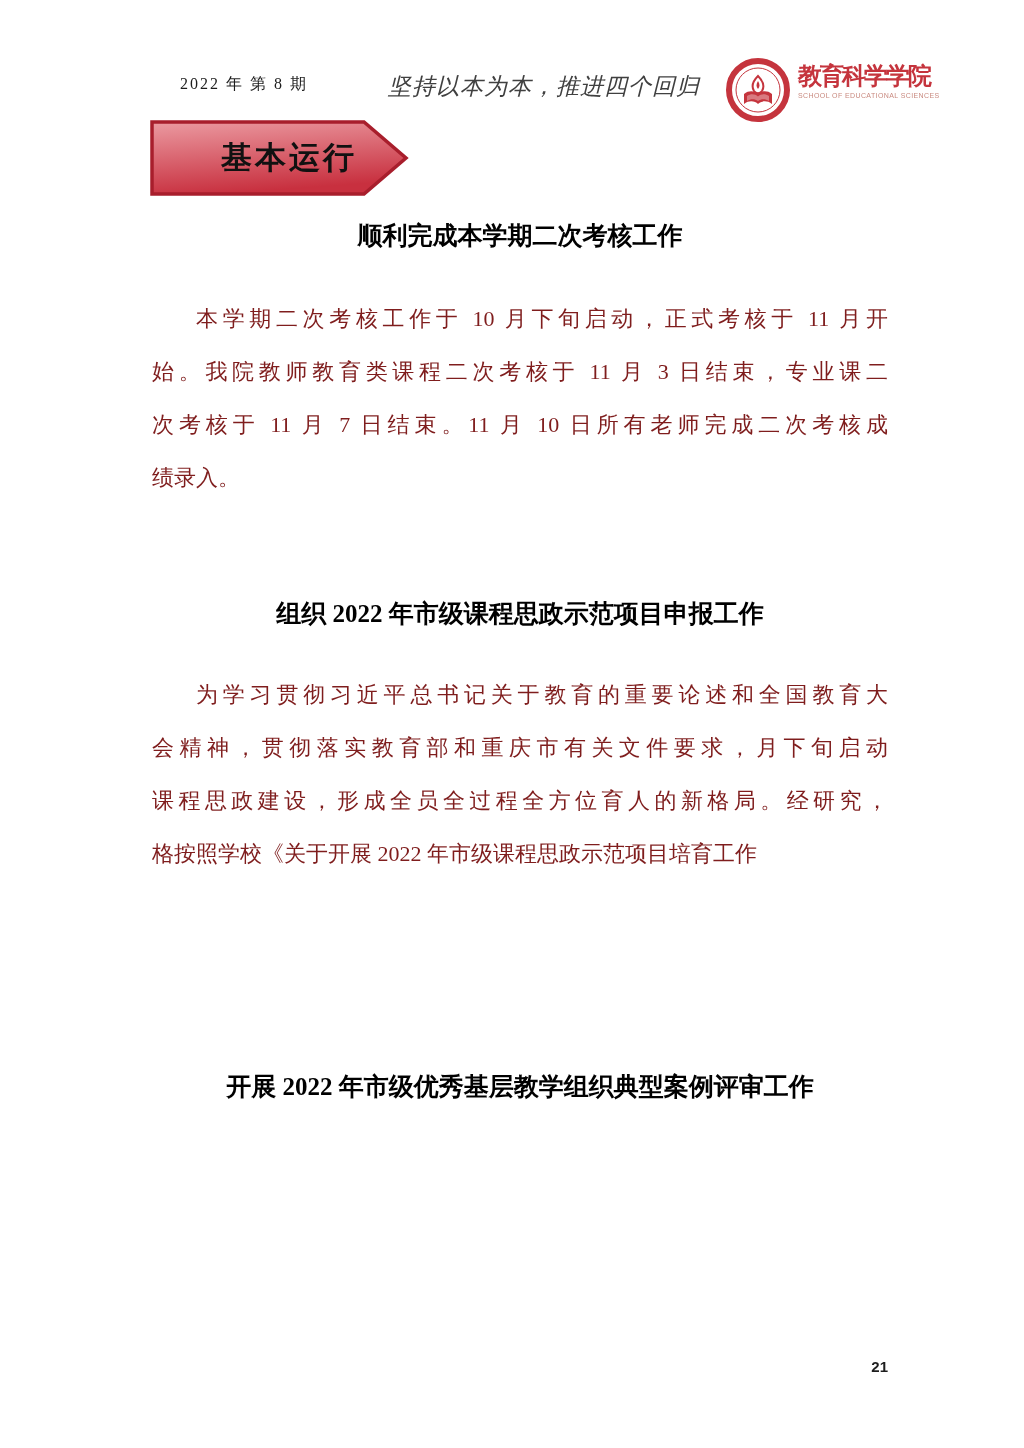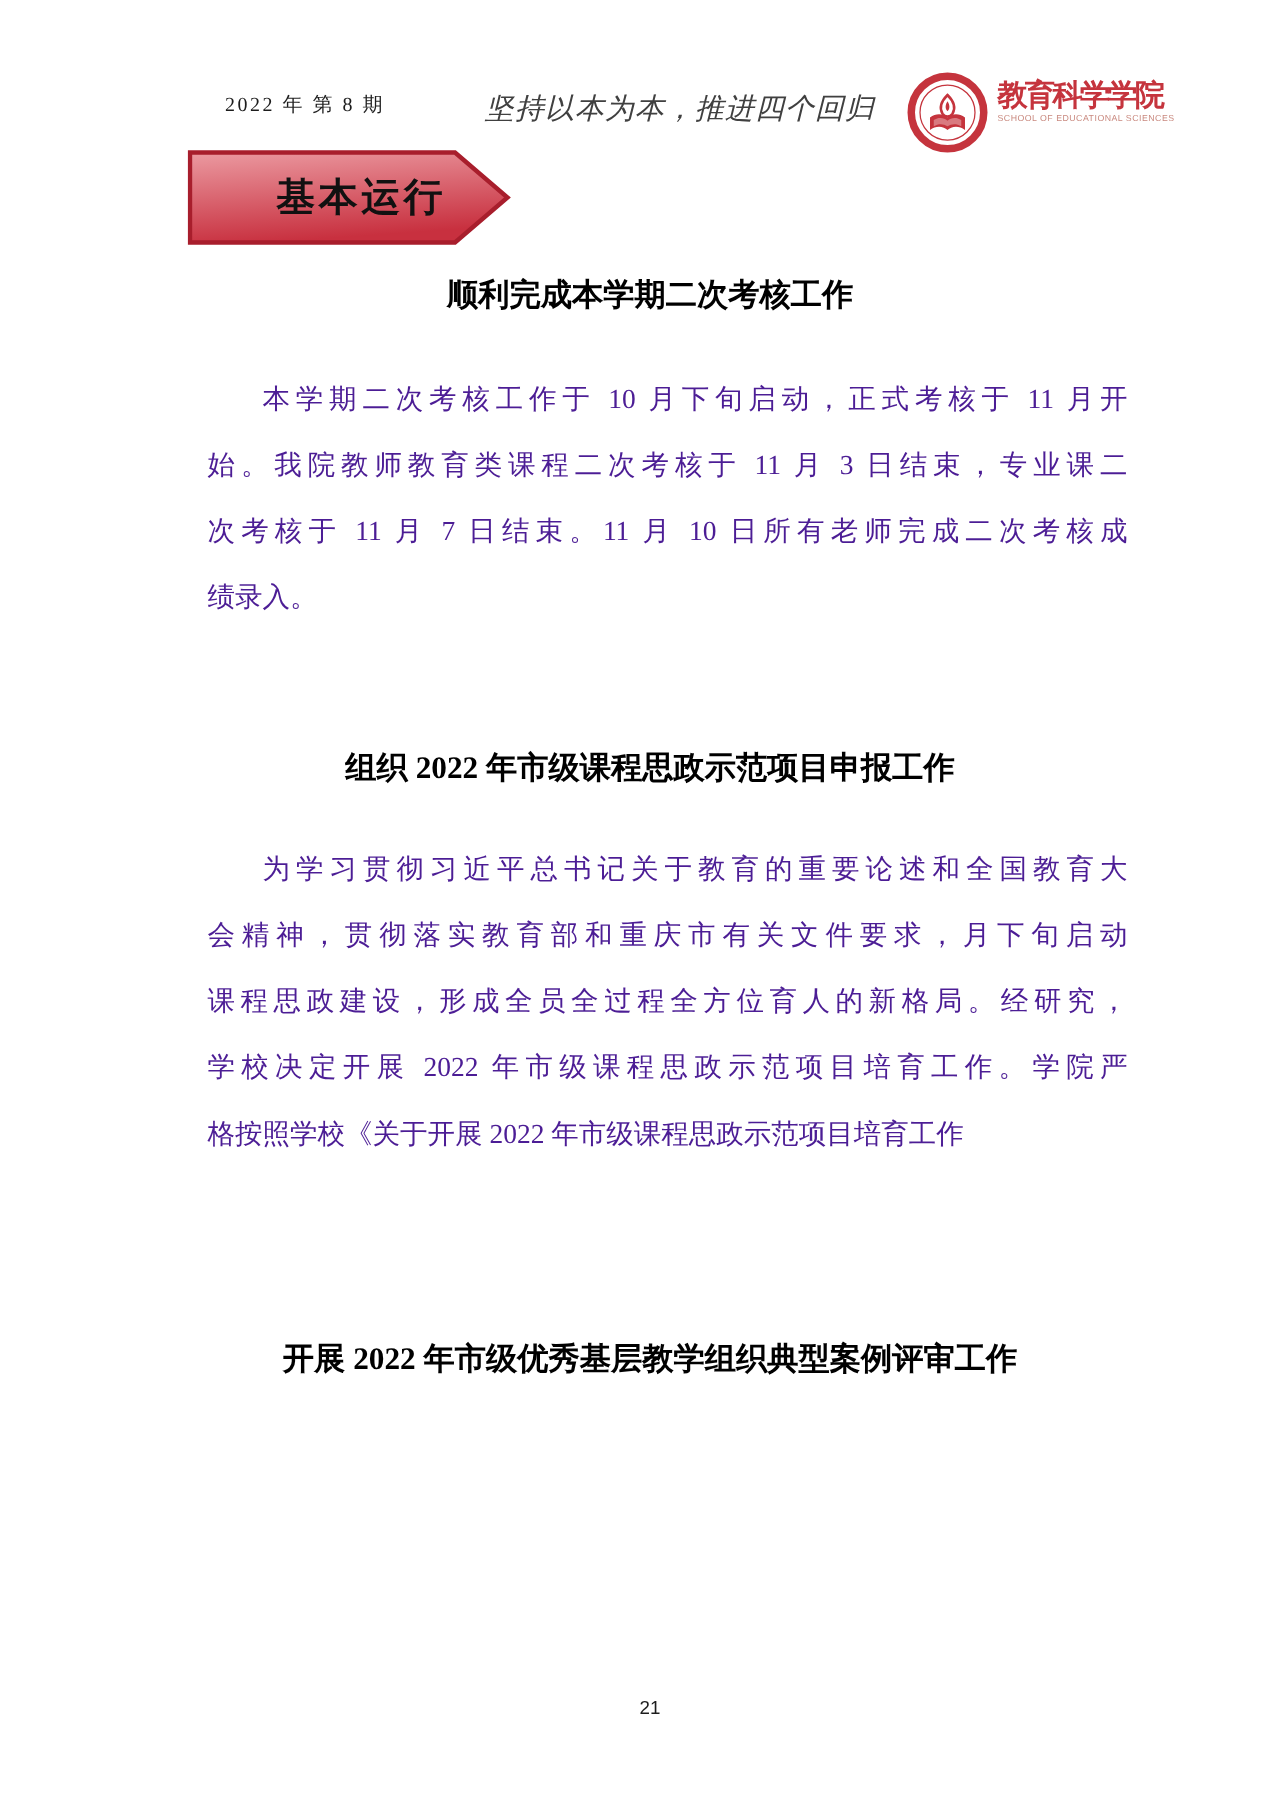--- a/index.html
+++ b/index.html
@@ -84,24 +84,24 @@
     width: 736px;
     text-align: center;
     font-size: 25px;
     font-weight: bold;
     color: #000000;
     white-space: nowrap;
     margin: 0;
   }
   .para {
     position: absolute;
-    left: 166px;
+    left: 152px;
     width: 736px;
     font-size: 22px;
-    color: #4c1d95;
+    color: #7f1d1d;
   }
   .para .line {
     height: 53px;
     line-height: 53px;
     white-space: nowrap;
     text-align: justify;
     text-justify: inter-character;
     text-align-last: justify;
   }
   .para .line:first-child { text-indent: 2em; }
@@ -112,23 +112,23 @@
   .title-2 { top: 597px; }
   .para-2  { top: 668px; }
   .title-3 { top: 1070px; }
   .para-3  { top: 1140px; }
 
   
   .page-number {
     position: absolute;
     left: 152px; top: 1358px;
     width: 736px;
-    text-align: center;
+    text-align: right;
     font-size: 15px;
-    font-weight: 400;
+    font-weight: 700;
     color: #1d1d1d;
     font-family: "Liberation Sans", "DejaVu Sans", sans-serif;
   }
 </style>
 </head>
 <body>
 
 <div class="page">
 
   <div class="issue">2022 年 第 8 期</div>
@@ -168,21 +168,20 @@
       <div class="line">始。我院教师教育类课程二次考核于 11 月 3 日结束，专业课二</div>
       <div class="line">次考核于 11 月 7 日结束。11 月 10 日所有老师完成二次考核成</div>
       <div class="line">绩录入。</div>
     </div>
 
   <h2 class="section-title title-2">组织 2022 年市级课程思政示范项目申报工作</h2>
   <div class="para para-2">
       <div class="line">为学习贯彻习近平总书记关于教育的重要论述和全国教育大</div>
       <div class="line">会精神，贯彻落实教育部和重庆市有关文件要求，月下旬启动</div>
       <div class="line">课程思政建设，形成全员全过程全方位育人的新格局。经研究，</div>
-      <div class="line">学校决定开展 2022 年市级课程思政示范项目培育工作。学院严</div>
       <div class="line">格按照学校《关于开展 2022 年市级课程思政示范项目培育工作</div>
     </div>
 
   <h2 class="section-title title-3">开展 2022 年市级优秀基层教学组织典型案例评审工作</h2>
 
   <div class="page-number">21</div>
 
 </div>
 
 </body></html>

